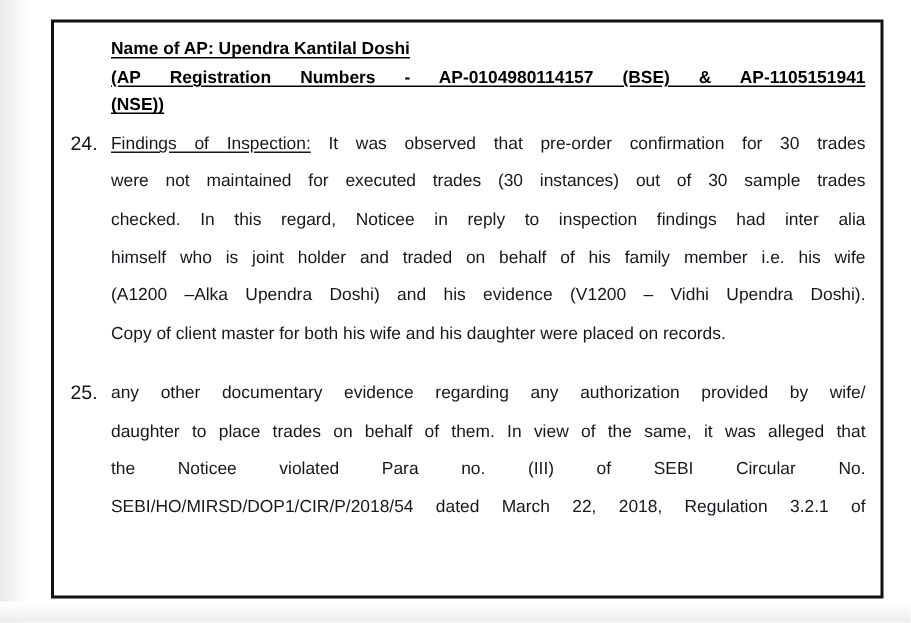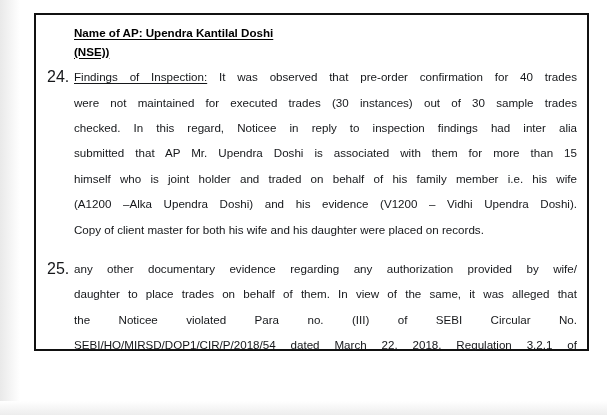--- a/index.html
+++ b/index.html
@@ -34,21 +34,21 @@
     left: 0; bottom: 0;
     width: 607px; height: 14px;
     background: linear-gradient(to top, #ededed, #ffffff);
   }
 
   #doc-frame {
     position: absolute;
     left: 34px;
     top: 13px;
     width: 555px;
-    height: 338px;
+    height: 386px;
     box-sizing: border-box;
     border: 2.2px solid #111111;
     background: #ffffff;
   }
 
   #doc-body {
     position: absolute;
     left: 0;
     top: 0;
     width: 555px;
@@ -88,21 +88,21 @@
   }
   .para-24 { margin-top: 3px; }
   .para-25 { margin-top: 14px; }
 
   .para-num {
     position: absolute;
     left: 0;
     top: 0;
     width: 23px;
     text-align: left;
-    font-size: 16px;
+    font-size: 13px;
     line-height: 25.4px;
   }
 
   .line {
     display: block;
     text-align: justify;
     text-align-last: justify;
     white-space: normal;
   }
   .line.last {
@@ -127,31 +127,31 @@
 <div id="page">
 
   <div id="scan-shade-left"></div>
   <div id="scan-shade-bottom"></div>
 
   <div id="doc-frame">
     <div id="doc-body">
 
       <div class="header-block">
         <div class="header-line">Name of AP: Upendra Kantilal Doshi</div>
+        <div class="header-line justify">(AP Registration Numbers - AP-0104980114157 (BSE) &amp; AP-1105151941</div>
         <div class="header-line">(NSE))</div>
       </div>
 
       <div class="para para-24">
         <span class="para-num">24.</span>
 
-        <span class="line"><span class="u">Findings of Inspection:</span> <span>It was observed that pre-order confirmation for 40 trades</span></span>
+        <span class="line"><span class="u">Findings of Inspection:</span> <span>It was observed that pre-order confirmation for 30 trades</span></span>
 
         <span class="line">were not maintained for executed trades (30 instances) out of 30 sample trades</span>
         <span class="line">checked. In this regard, Noticee in reply to inspection findings had inter alia</span>
-        <span class="line">submitted that AP Mr. Upendra Doshi is associated with them for more than 15</span>
         <span class="line">himself who is joint holder and traded on behalf of his family member i.e. his wife</span>
         <span class="line">(A1200 –Alka Upendra Doshi) and his evidence (V1200 – Vidhi Upendra Doshi).</span>
         <span class="line last">Copy of client master for both his wife and his daughter were placed on records.</span>
       </div>
 
       <div class="para para-25">
         <span class="para-num">25.</span>
 
         <span class="line">any other documentary evidence regarding any authorization provided by wife/</span>
         <span class="line">daughter to place trades on behalf of them. In view of the same, it was alleged that</span>

